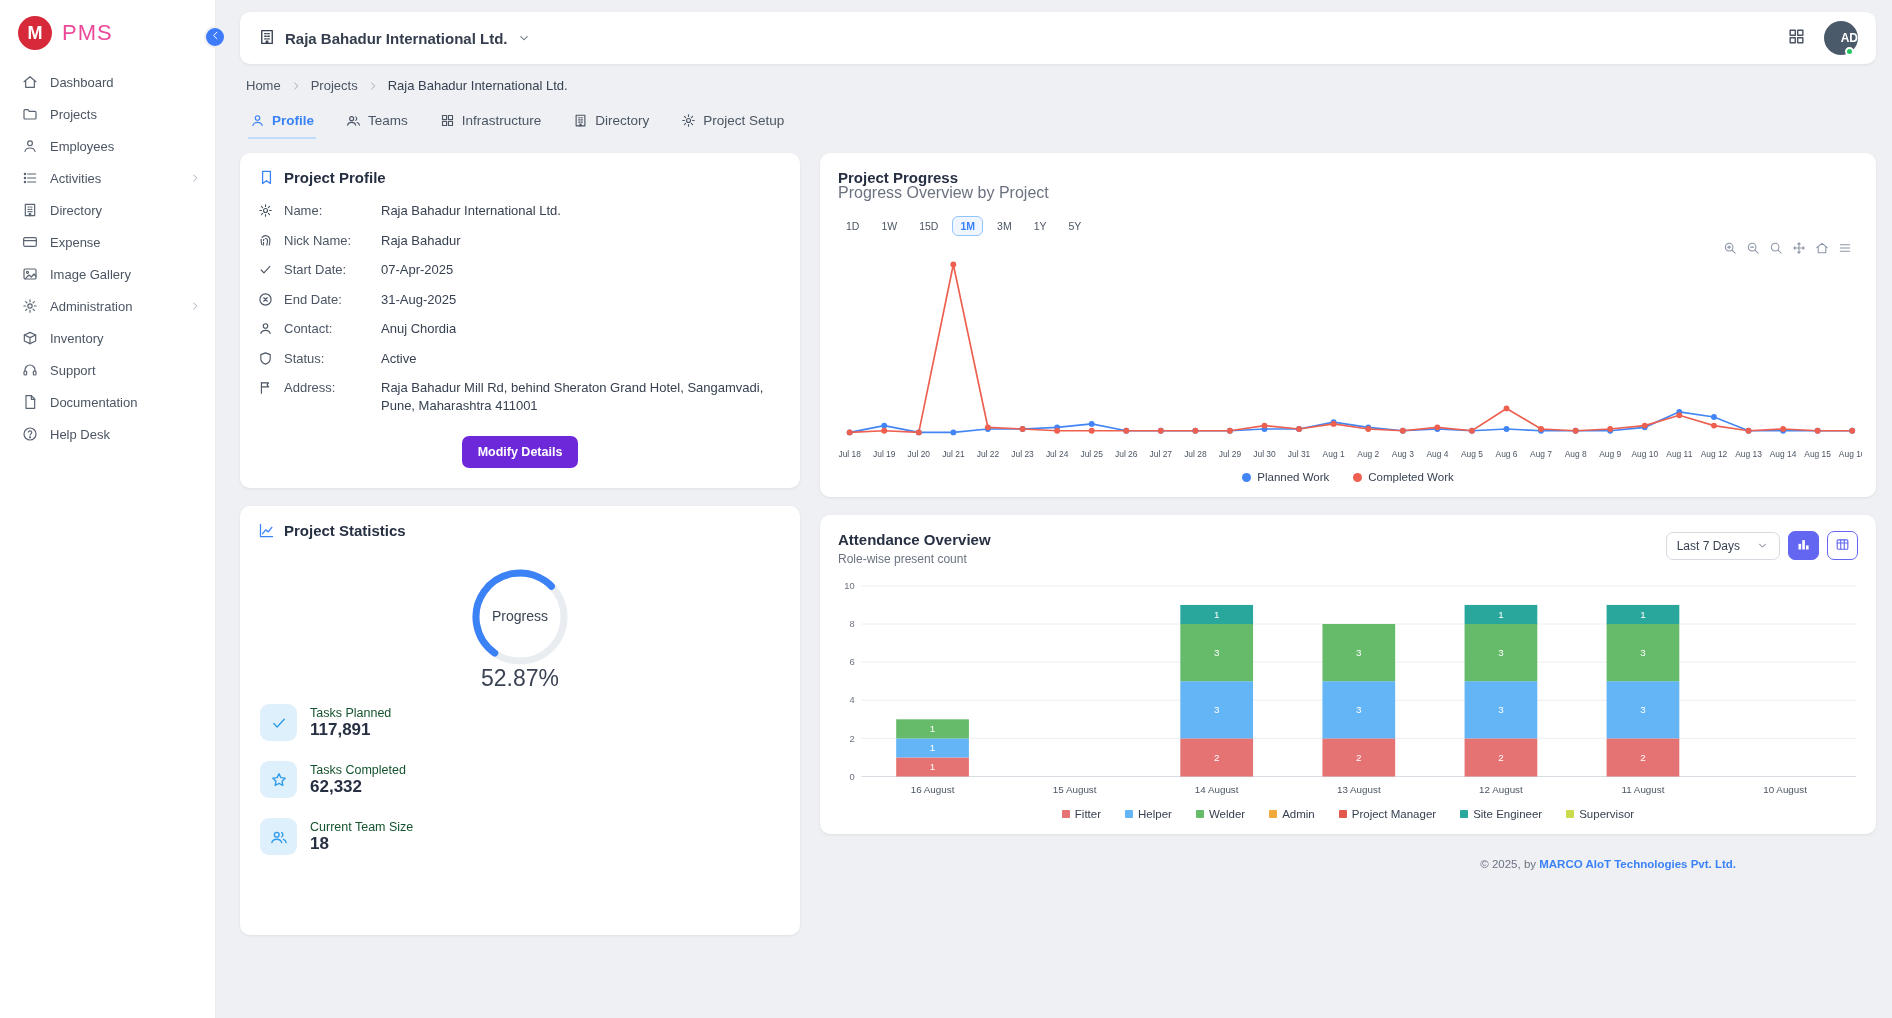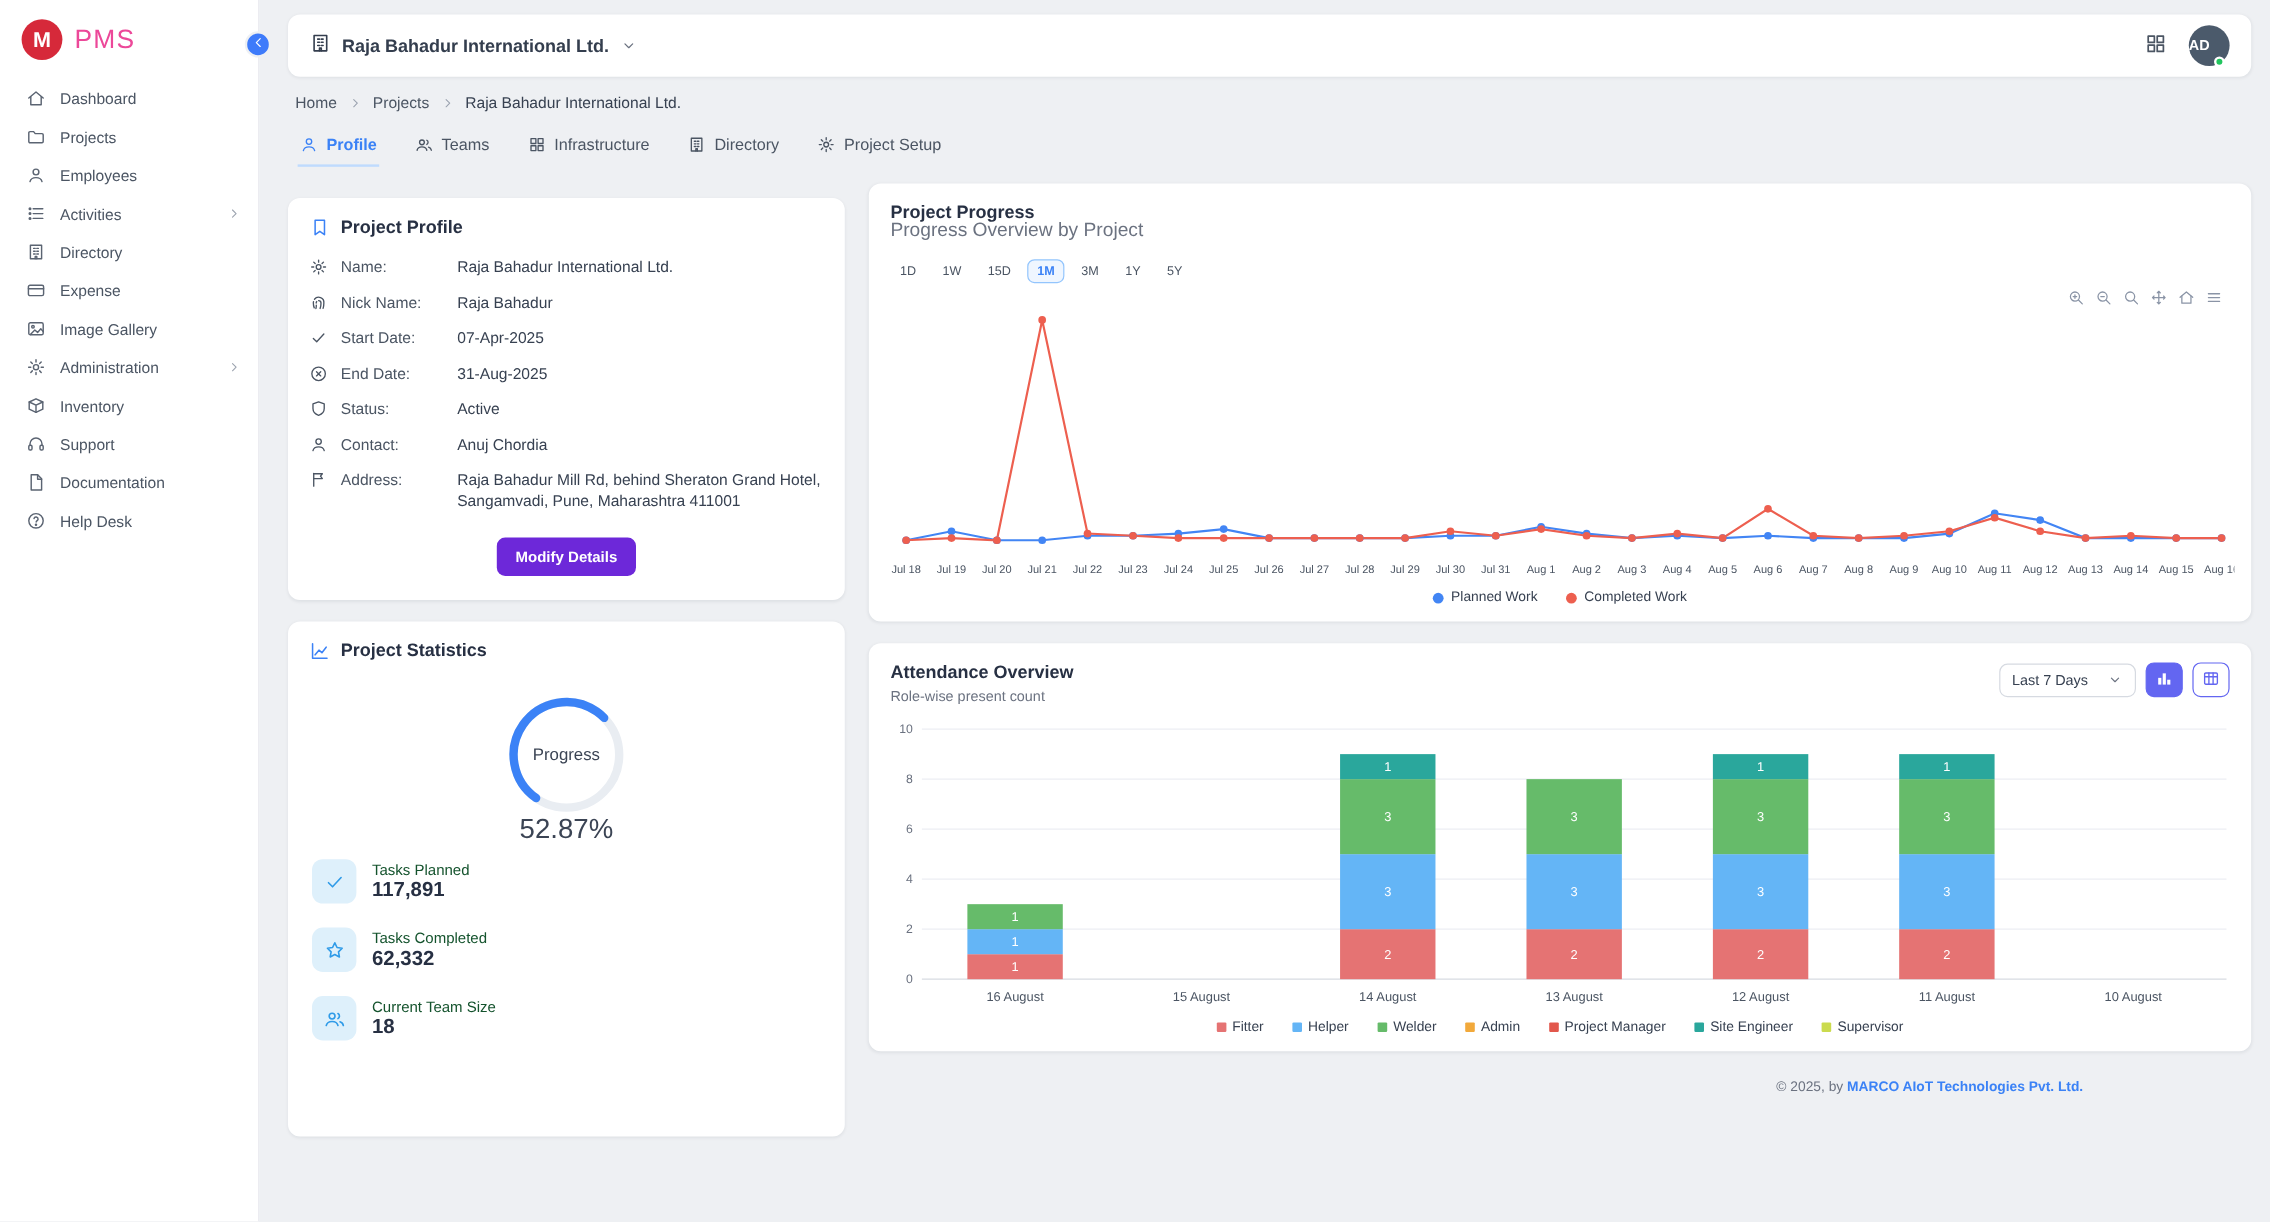--- a/index.html
+++ b/index.html
@@ -18,35 +18,35 @@
   .nav-chev{margin-left:auto;color:#9ca3af;display:flex;}
 
   
   .main{flex:1;padding:12px 16px 0 24px;display:flex;flex-direction:column;}
   .card{background:#fff;border-radius:10px;box-shadow:0 1px 3px rgba(15,23,42,.07);}
   .topbar{height:52px;display:flex;align-items:center;padding:0 18px;}
   .company{display:flex;align-items:center;gap:9px;font-size:15px;font-weight:600;color:#343e4e;cursor:pointer;}
   .company .chev{color:#6b7280;display:flex;}
   .topbar-right{margin-left:auto;display:flex;align-items:center;gap:18px;}
   .grid-btn{color:#4b5563;display:flex;cursor:pointer;background:none;border:none;padding:0;}
-  .avatar{width:34px;height:34px;border-radius:50%;background:#4b5a6b;color:#fff;font-size:12px;font-weight:700;display:flex;align-items:center;justify-content:flex-start;position:relative;cursor:pointer;}
+  .avatar{width:34px;height:34px;border-radius:50%;background:#4b5a6b;color:#fff;font-size:12px;font-weight:700;display:flex;align-items:center;justify-content:flex-end;position:relative;cursor:pointer;}
   .avatar .dot{position:absolute;right:-2px;bottom:-1px;width:9px;height:9px;border-radius:50%;background:#22c55e;border:2px solid #fff;}
 
   .breadcrumb{display:flex;align-items:center;gap:9px;font-size:13px;color:#4b5563;padding:14px 6px 10px;}
   .crumb{cursor:pointer;}
   .crumb.last{color:#374151;}
   .crumb-sep{color:#9aa2af;display:flex;}
 
   .tabs{display:flex;gap:28px;padding:2px 8px 0;}
   .tab{display:flex;align-items:center;gap:7px;font-size:13.5px;color:#4b5563;padding:8px 2px 9px;cursor:pointer;border-bottom:2px solid transparent;}
   .tab.active{color:#3b82f6;border-bottom-color:#bfdbfe;font-weight:600;}
   .tab .ic{display:flex;}
 
   .content{display:flex;gap:20px;margin-top:14px;align-items:flex-start;}
-  .col-left{width:464px;flex-shrink:0;display:flex;flex-direction:column;gap:18px;margin-top:12px;}
+  .col-left{width:560px;flex-shrink:0;display:flex;flex-direction:column;gap:18px;}
   .col-right{flex:1;display:flex;flex-direction:column;gap:18px;min-width:0;}
 
   .card-head{display:flex;align-items:center;gap:9px;padding:16px 18px 10px;font-size:15px;font-weight:700;color:#273043;}
   .card-head .ic{color:#3b82f6;display:flex;}
 
   
   .p-row{display:flex;gap:11px;padding:6px 18px;font-size:13px;align-items:flex-start;line-height:1.35;}
   .p-ic{color:#4b5563;flex-shrink:0;margin-top:1px;display:flex;}
   .p-label{width:86px;color:#4b5563;flex-shrink:0;}
   .p-value{color:#374151;}
@@ -381,35 +381,35 @@
                     <circle cx="12" cy="12" r="9"></circle>
                     <path d="M9.2 9.2l5.6 5.6M14.8 9.2l-5.6 5.6"></path>
                   </svg>
                 </span>
                 <span class="p-label">End Date:</span>
                 <span class="p-value">31-Aug-2025</span>
               </div>
               <div class="p-row">
                 <span class="p-ic">
                   <svg width="15" height="15" viewBox="0 0 24 24" fill="none" stroke="currentColor" stroke-width="1.8" stroke-linecap="round" stroke-linejoin="round">
-                    <path d="M12 3l7.5 2.8V12c0 4.6-3.2 7.6-7.5 9-4.3-1.4-7.5-4.4-7.5-9V5.8z"></path>
-                  </svg>
-                </span>
-                <span class="p-label">Status:</span>
-                <span class="p-value">Active</span>
+                    <circle cx="12" cy="8" r="3.6"></circle>
+                    <path d="M4.5 20c.8-3.4 3.8-5 7.5-5s6.7 1.6 7.5 5"></path>
+                  </svg>
+                </span>
+                <span class="p-label">Contact:</span>
+                <span class="p-value">Anuj Chordia</span>
               </div>
               <div class="p-row">
                 <span class="p-ic">
                   <svg width="15" height="15" viewBox="0 0 24 24" fill="none" stroke="currentColor" stroke-width="1.8" stroke-linecap="round" stroke-linejoin="round">
-                    <circle cx="12" cy="8" r="3.6"></circle>
-                    <path d="M4.5 20c.8-3.4 3.8-5 7.5-5s6.7 1.6 7.5 5"></path>
-                  </svg>
-                </span>
-                <span class="p-label">Contact:</span>
-                <span class="p-value">Anuj Chordia</span>
+                    <path d="M12 3l7.5 2.8V12c0 4.6-3.2 7.6-7.5 9-4.3-1.4-7.5-4.4-7.5-9V5.8z"></path>
+                  </svg>
+                </span>
+                <span class="p-label">Status:</span>
+                <span class="p-value">Active</span>
               </div>
               <div class="p-row">
                 <span class="p-ic">
                   <svg width="15" height="15" viewBox="0 0 24 24" fill="none" stroke="currentColor" stroke-width="1.8" stroke-linecap="round" stroke-linejoin="round">
                     <path d="M5.5 21V4"></path>
                     <path d="M5.5 4.5h11.5l-2.5 3.2 2.5 3.2H5.5"></path>
                   </svg>
                 </span>
                 <span class="p-label">Address:</span>
                 <span class="p-value">Raja Bahadur Mill Rd, behind Sheraton Grand Hotel, Sangamvadi, Pune, Maharashtra 411001</span>

